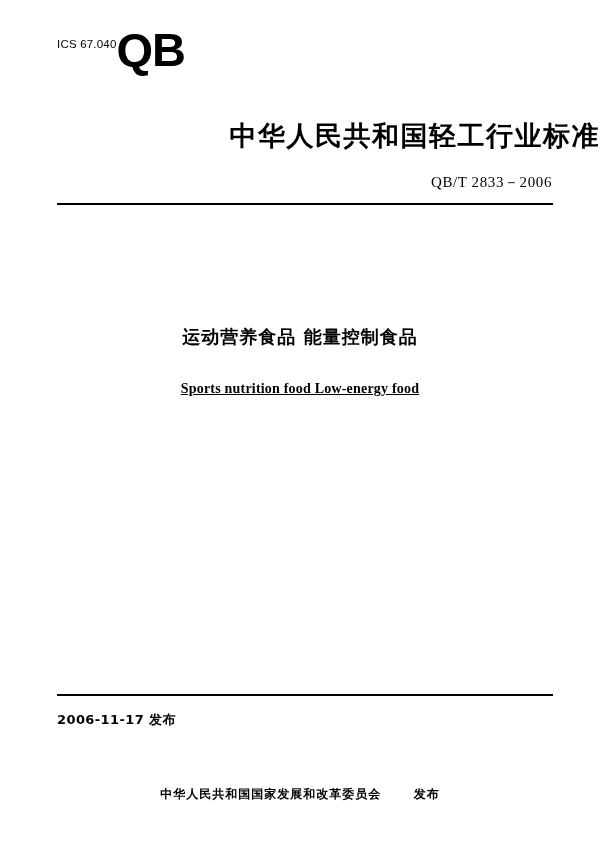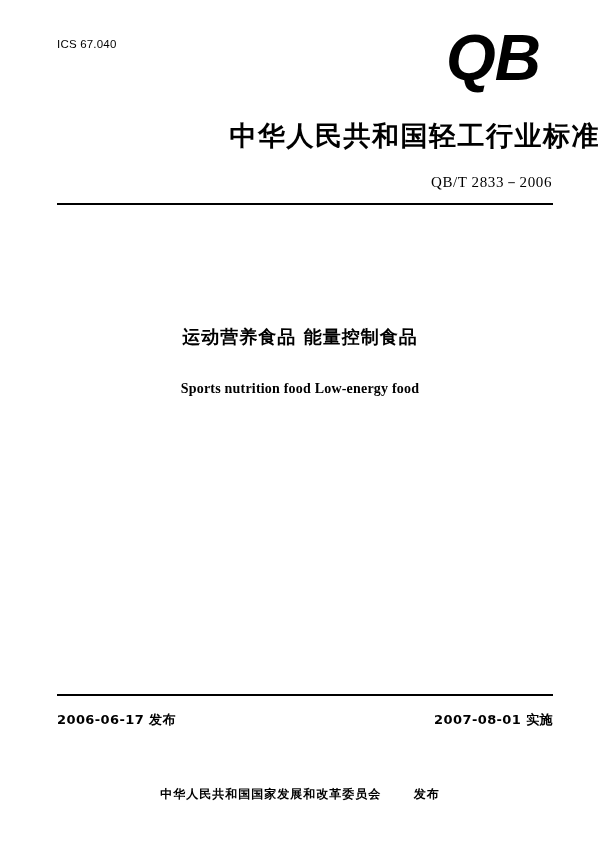--- a/index.html
+++ b/index.html
@@ -22,41 +22,39 @@
     box-sizing: border-box;
   }
 
   
   .header-row {
     position: absolute;
     top: 34px;
     left: 57px;
     right: 46px;
     display: flex;
-    justify-content: space-between;
     align-items: flex-start;
   }
   .ics-block {
     font-size: 11.5px;
     line-height: 1.75;
     letter-spacing: 0.2px;
     font-family: "Liberation Sans", sans-serif;
   }
   .ics-block div {
     white-space: nowrap;
   }
   .qb-logo {
     font-family: "Liberation Sans", sans-serif;
     font-weight: bold;
-    font-size: 64px;
+    font-size: 47px;
     line-height: 0.95;
     letter-spacing: -1px;
     margin-top: -6px;
     margin-right: 14px;
-    font-style: italic;
   }
 
   
   .std-title {
     position: absolute;
     top: 118px;
     left: 0;
     width: 100%;
     text-align: right;
     font-family: "DejaVu Sans", "Liberation Sans", sans-serif;
@@ -98,20 +96,21 @@
   .subject-en {
     position: absolute;
     top: 381px;
     left: 0;
     width: 100%;
     text-align: center;
     font-family: "Liberation Serif", serif;
     font-weight: bold;
     font-size: 14px;
     letter-spacing: 0.2px;
+    text-decoration: underline;
   }
 
   
   .rule-bottom { top: 694px; }
 
   .dates {
     position: absolute;
     top: 711px;
     left: 57px;
     right: 47px;
@@ -155,22 +154,21 @@
   <div class="std-number">QB/T 2833－2006</div>
 
   <div class="rule rule-top"></div>
 
   <div class="subject-cn">运动营养食品  能量控制食品</div>
   <div class="subject-en">Sports nutrition food   Low-energy food</div>
 
   <div class="rule rule-bottom"></div>
 
   <div class="dates">
-    <div>2006-06-17 发布</div>
-    <div>2007-08-01 实施</div>
+    <div>2006-11-17 发布</div>
   </div>
 
   <div class="issuer">
     <span>中华人民共和国国家发展和改革委员会</span>
     <span class="spacer"></span>
     <span>发布</span>
   </div>
 
 </div>
 

